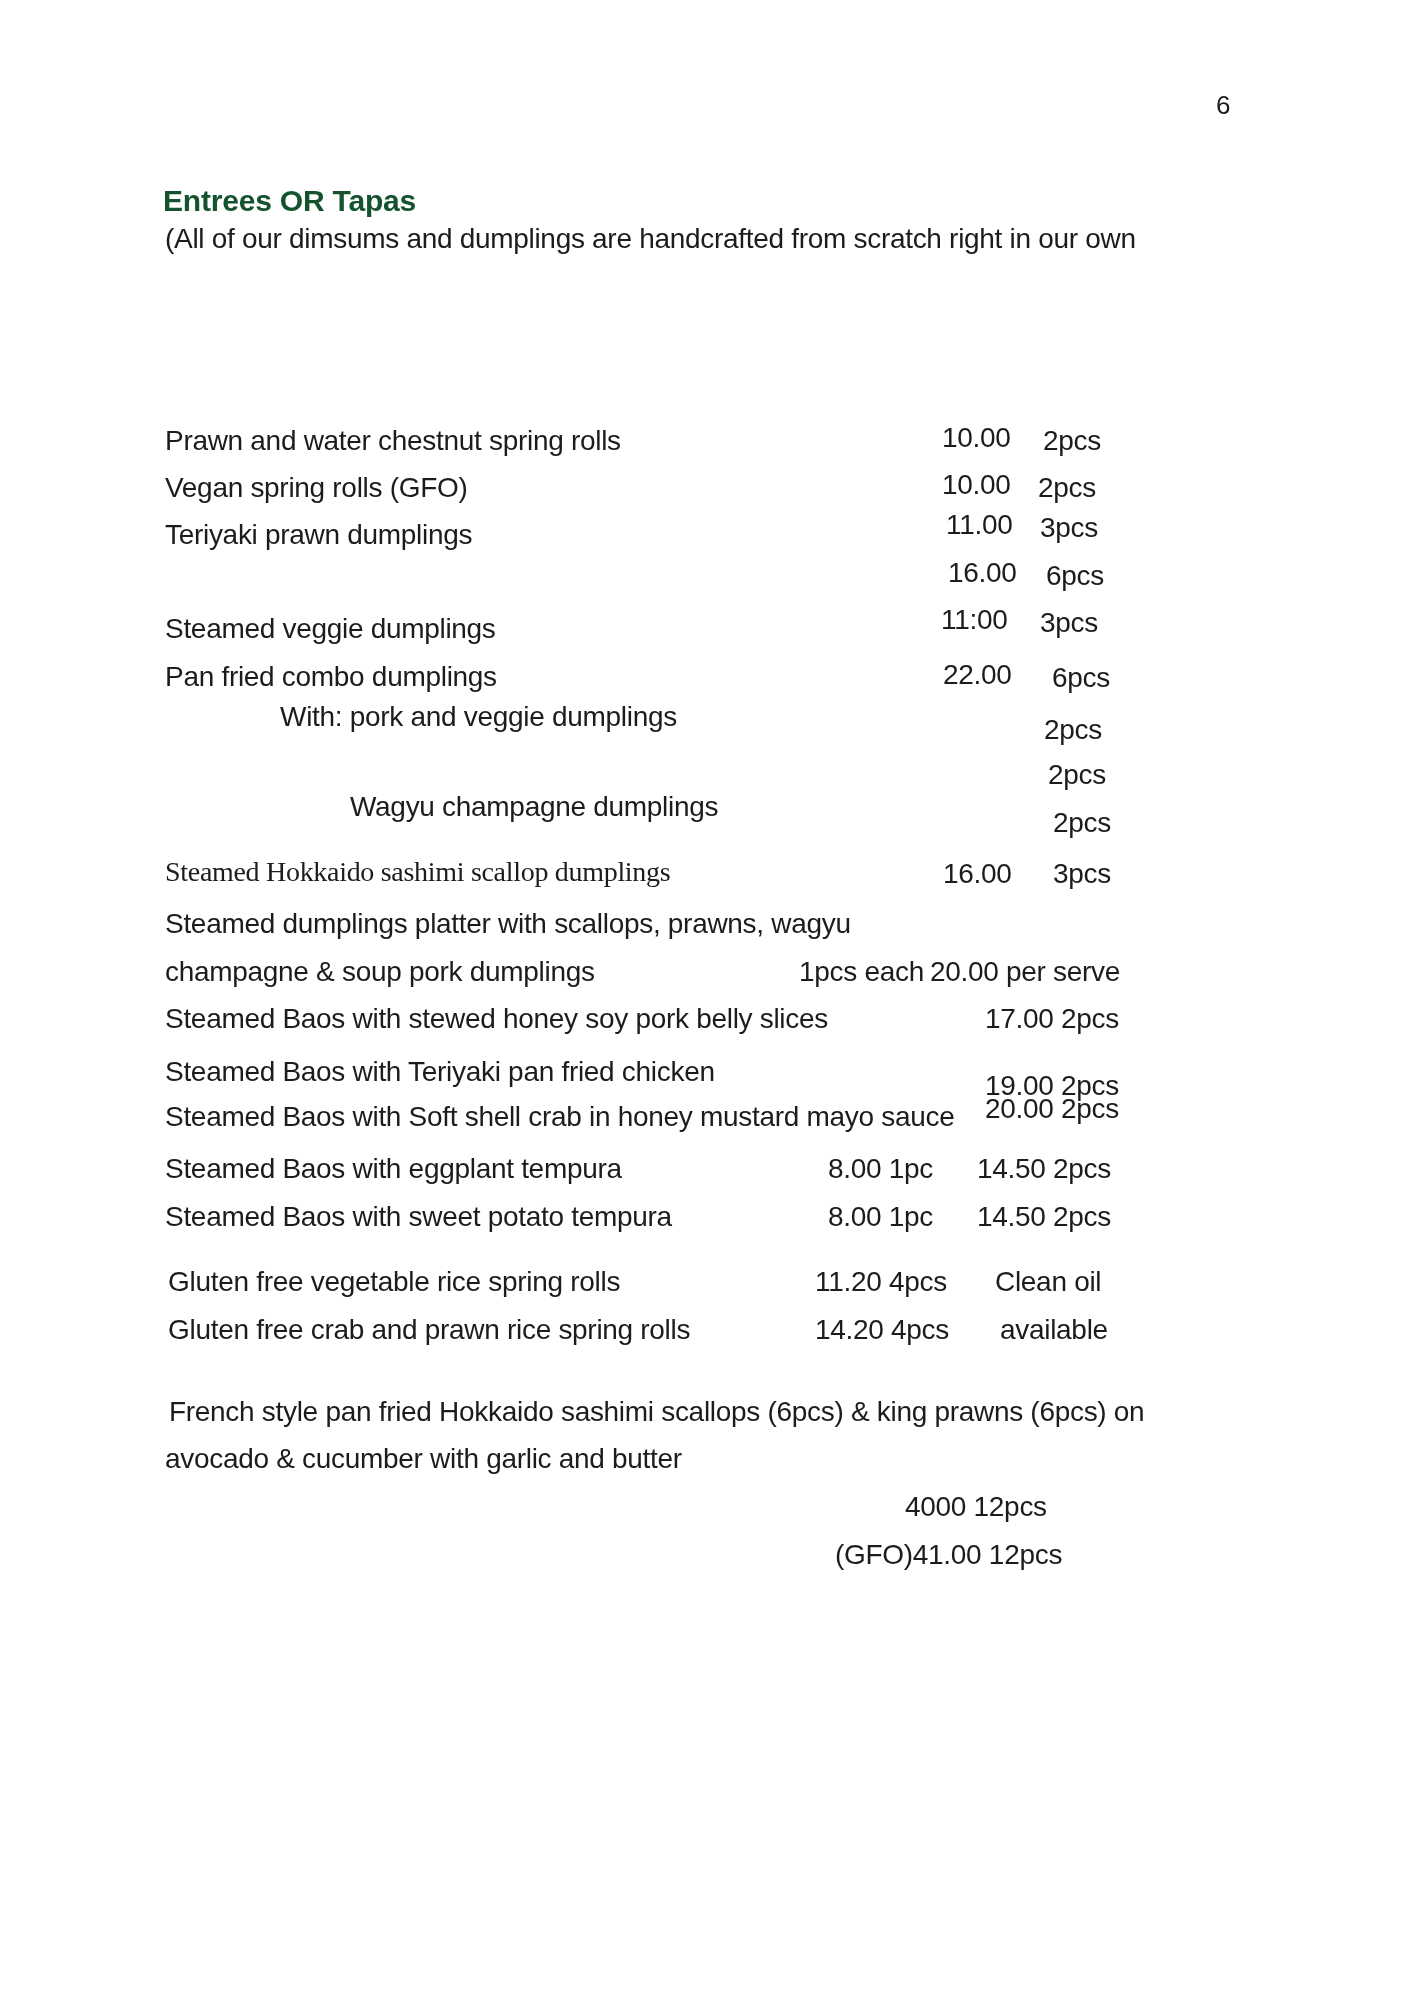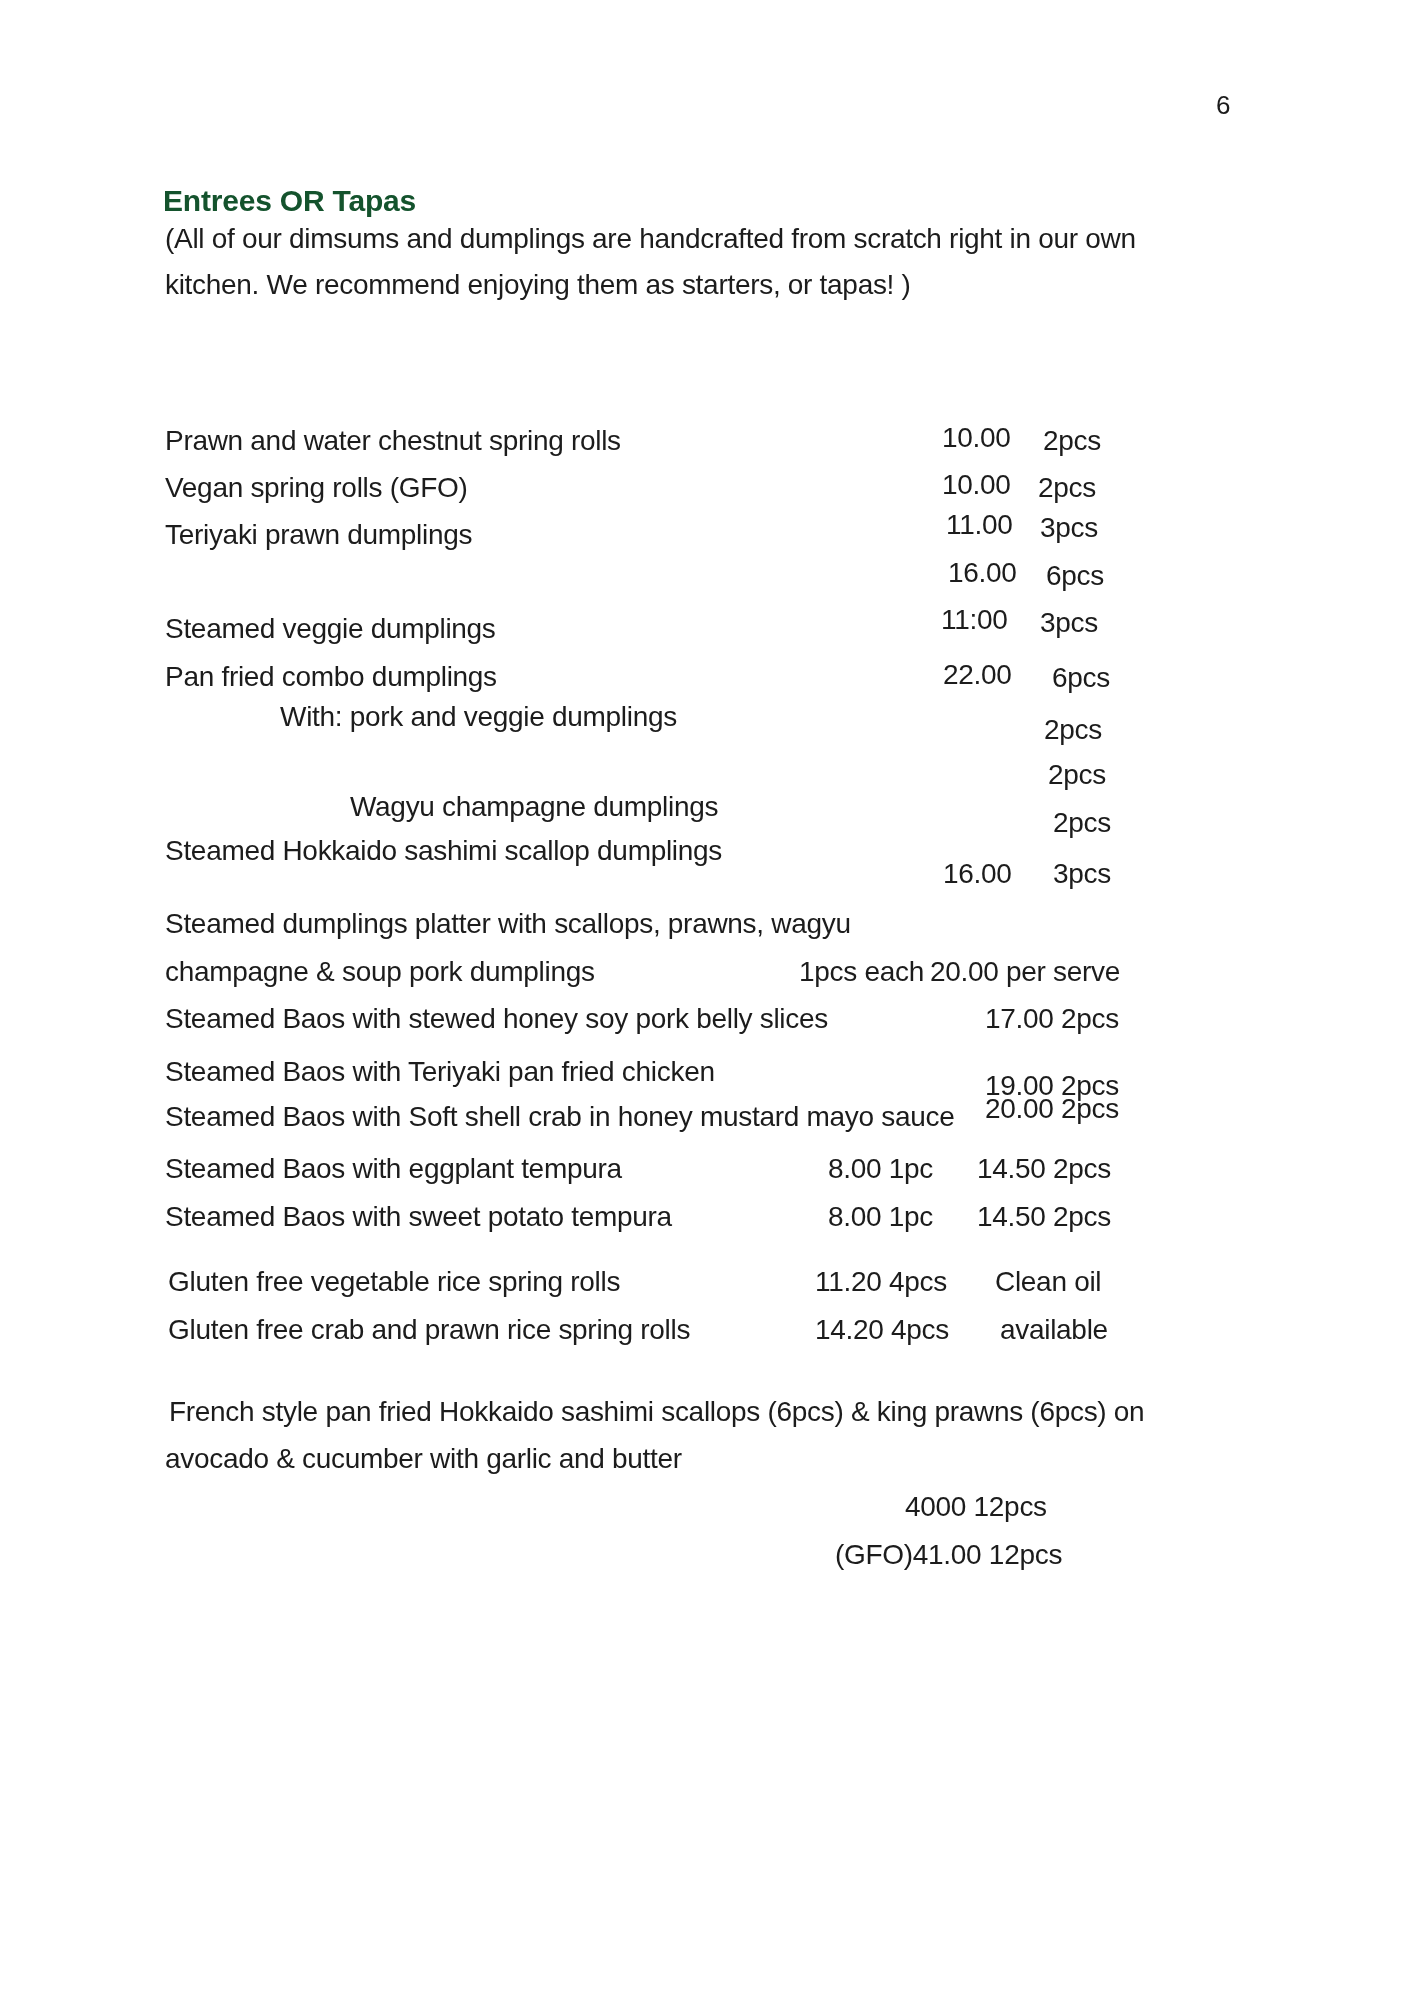--- a/index.html
+++ b/index.html
@@ -36,21 +36,20 @@
 </head>
 <body>
 
 <div class="page">
 
   <div class="frag page-number" style="left:1216px; top:90px;">6</div>
 
   <div class="frag section-title" style="left:163px; top:183px; color:#14532d;">Entrees OR Tapas</div>
 
   <div class="frag" style="left:165px; top:222px;">(All of our dimsums and dumplings are handcrafted from scratch right in our own</div>
-  <div class="frag" style="left:165px; top:268px;">kitchen. We recommend enjoying them as starters, or tapas! )</div>
 
   <div class="frag" style="left:165px; top:424px;">Prawn and water chestnut spring rolls</div>
   <div class="frag" style="left:942px; top:421px;">10.00</div>
   <div class="frag" style="left:1043px; top:424px;">2pcs</div>
 
   <div class="frag" style="left:165px; top:471px;">Vegan spring rolls (GFO)</div>
   <div class="frag" style="left:942px; top:468px;">10.00</div>
   <div class="frag" style="left:1038px; top:471px;">2pcs</div>
 
   <div class="frag" style="left:165px; top:518px;">Teriyaki prawn dumplings</div>
@@ -69,21 +68,21 @@
   <div class="frag" style="left:1052px; top:661px;">6pcs</div>
 
   <div class="frag" style="left:280px; top:700px;">With: pork and veggie dumplings</div>
   <div class="frag" style="left:1044px; top:713px;">2pcs</div>
 
   <div class="frag" style="left:1048px; top:758px;">2pcs</div>
 
   <div class="frag" style="left:350px; top:790px;">Wagyu champagne dumplings</div>
   <div class="frag" style="left:1053px; top:806px;">2pcs</div>
 
-  <div class="frag" style="left:165px; top:834px;">Steamed Hokkaido sashimi scallop dumplings</div>
+  <div class="frag" style="left:165px; top:855px;font-family:Liberation Serif, serif;">Steamed Hokkaido sashimi scallop dumplings</div>
   <div class="frag" style="left:943px; top:857px;">16.00</div>
   <div class="frag" style="left:1053px; top:857px;">3pcs</div>
 
   <div class="frag" style="left:165px; top:907px;">Steamed dumplings platter with scallops, prawns, wagyu</div>
   <div class="frag" style="left:165px; top:955px;">champagne &amp;  soup pork dumplings</div>
   <div class="frag" style="left:765px; top:955px;margin-left:34px;">1pcs each</div>
   <div class="frag" style="left:930px; top:955px;">20.00 per serve</div>
 
   <div class="frag" style="left:165px; top:1002px;">Steamed Baos with stewed honey soy pork belly slices</div>
   <div class="frag" style="left:985px; top:1002px;">17.00 2pcs</div>

